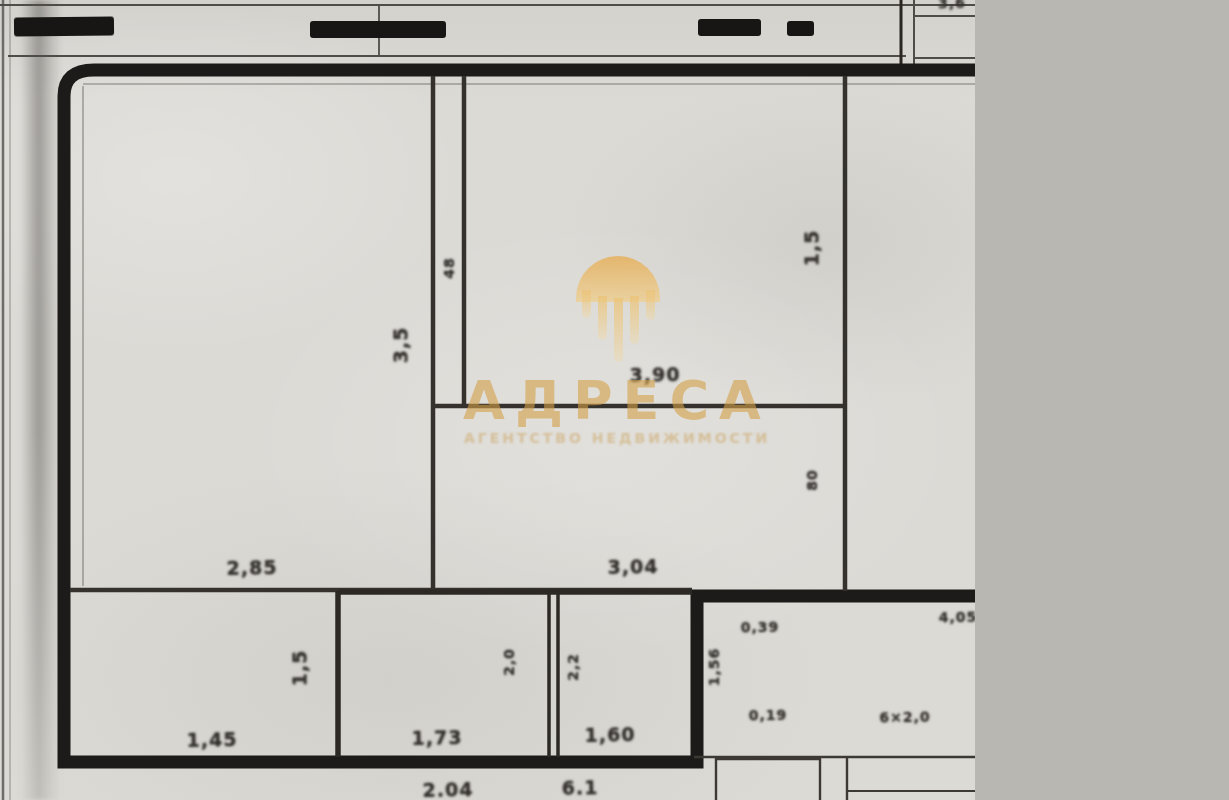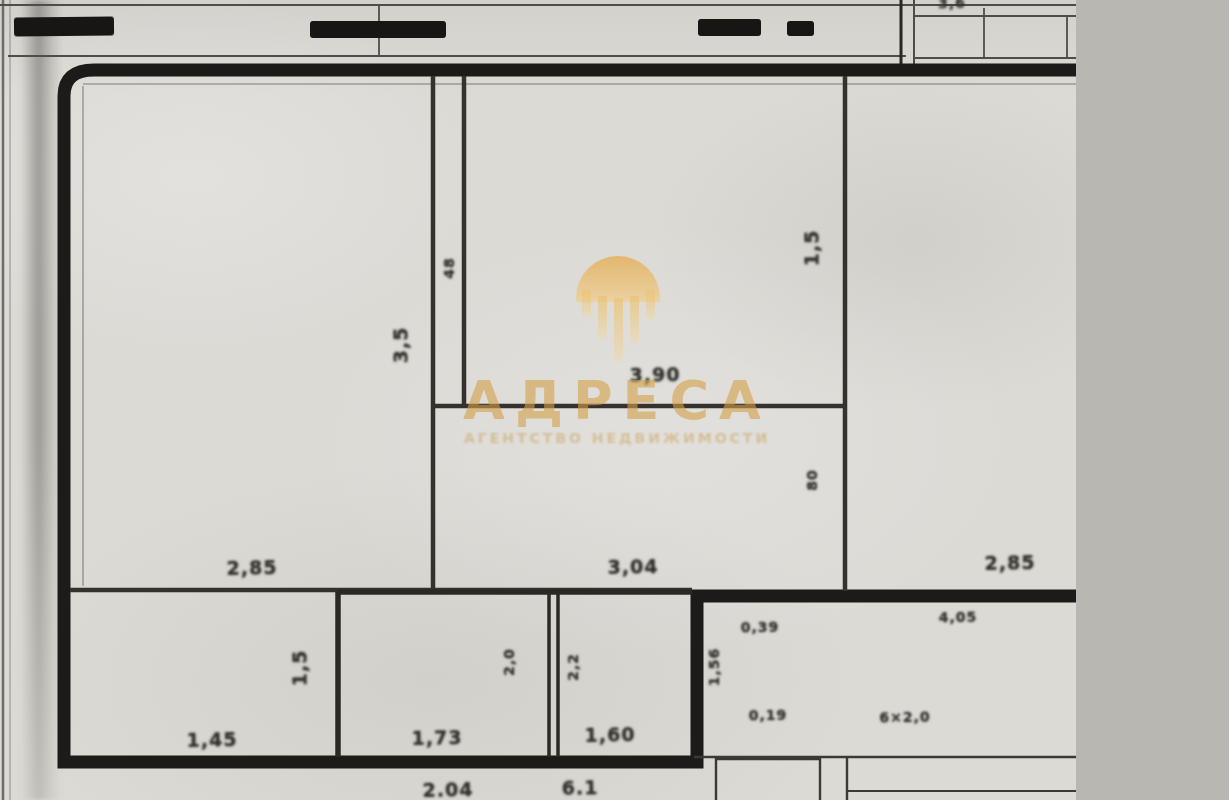--- a/index.html
+++ b/index.html
@@ -1,20 +1,19 @@
 <!DOCTYPE html>
 <html><head>
 <meta charset="utf-8">
 <style>
   html,body{margin:0;padding:0;background:#b9b7b2;}
   #scan{
-    position:relative;width:1066px;height:800px;overflow:hidden;
+    position:relative;width:975px;height:800px;overflow:hidden;
     background:#dcdad5;
     font-family:"DejaVu Sans", sans-serif;
-    padding-left:10px;
   }
   
   #scan::before{
     content:"";position:absolute;inset:0;pointer-events:none;z-index:1;
     background:
       radial-gradient(420px 260px at 18% 22%, rgba(255,255,255,.20), rgba(255,255,255,0) 70%),
       radial-gradient(520px 320px at 62% 55%, rgba(255,255,255,.16), rgba(255,255,255,0) 70%),
       radial-gradient(380px 240px at 85% 30%, rgba(120,116,110,.10), rgba(120,116,110,0) 70%),
       radial-gradient(600px 300px at 40% 85%, rgba(125,121,115,.10), rgba(125,121,115,0) 72%),
       linear-gradient(180deg, rgba(110,107,102,.08), rgba(110,107,102,0) 12%);

